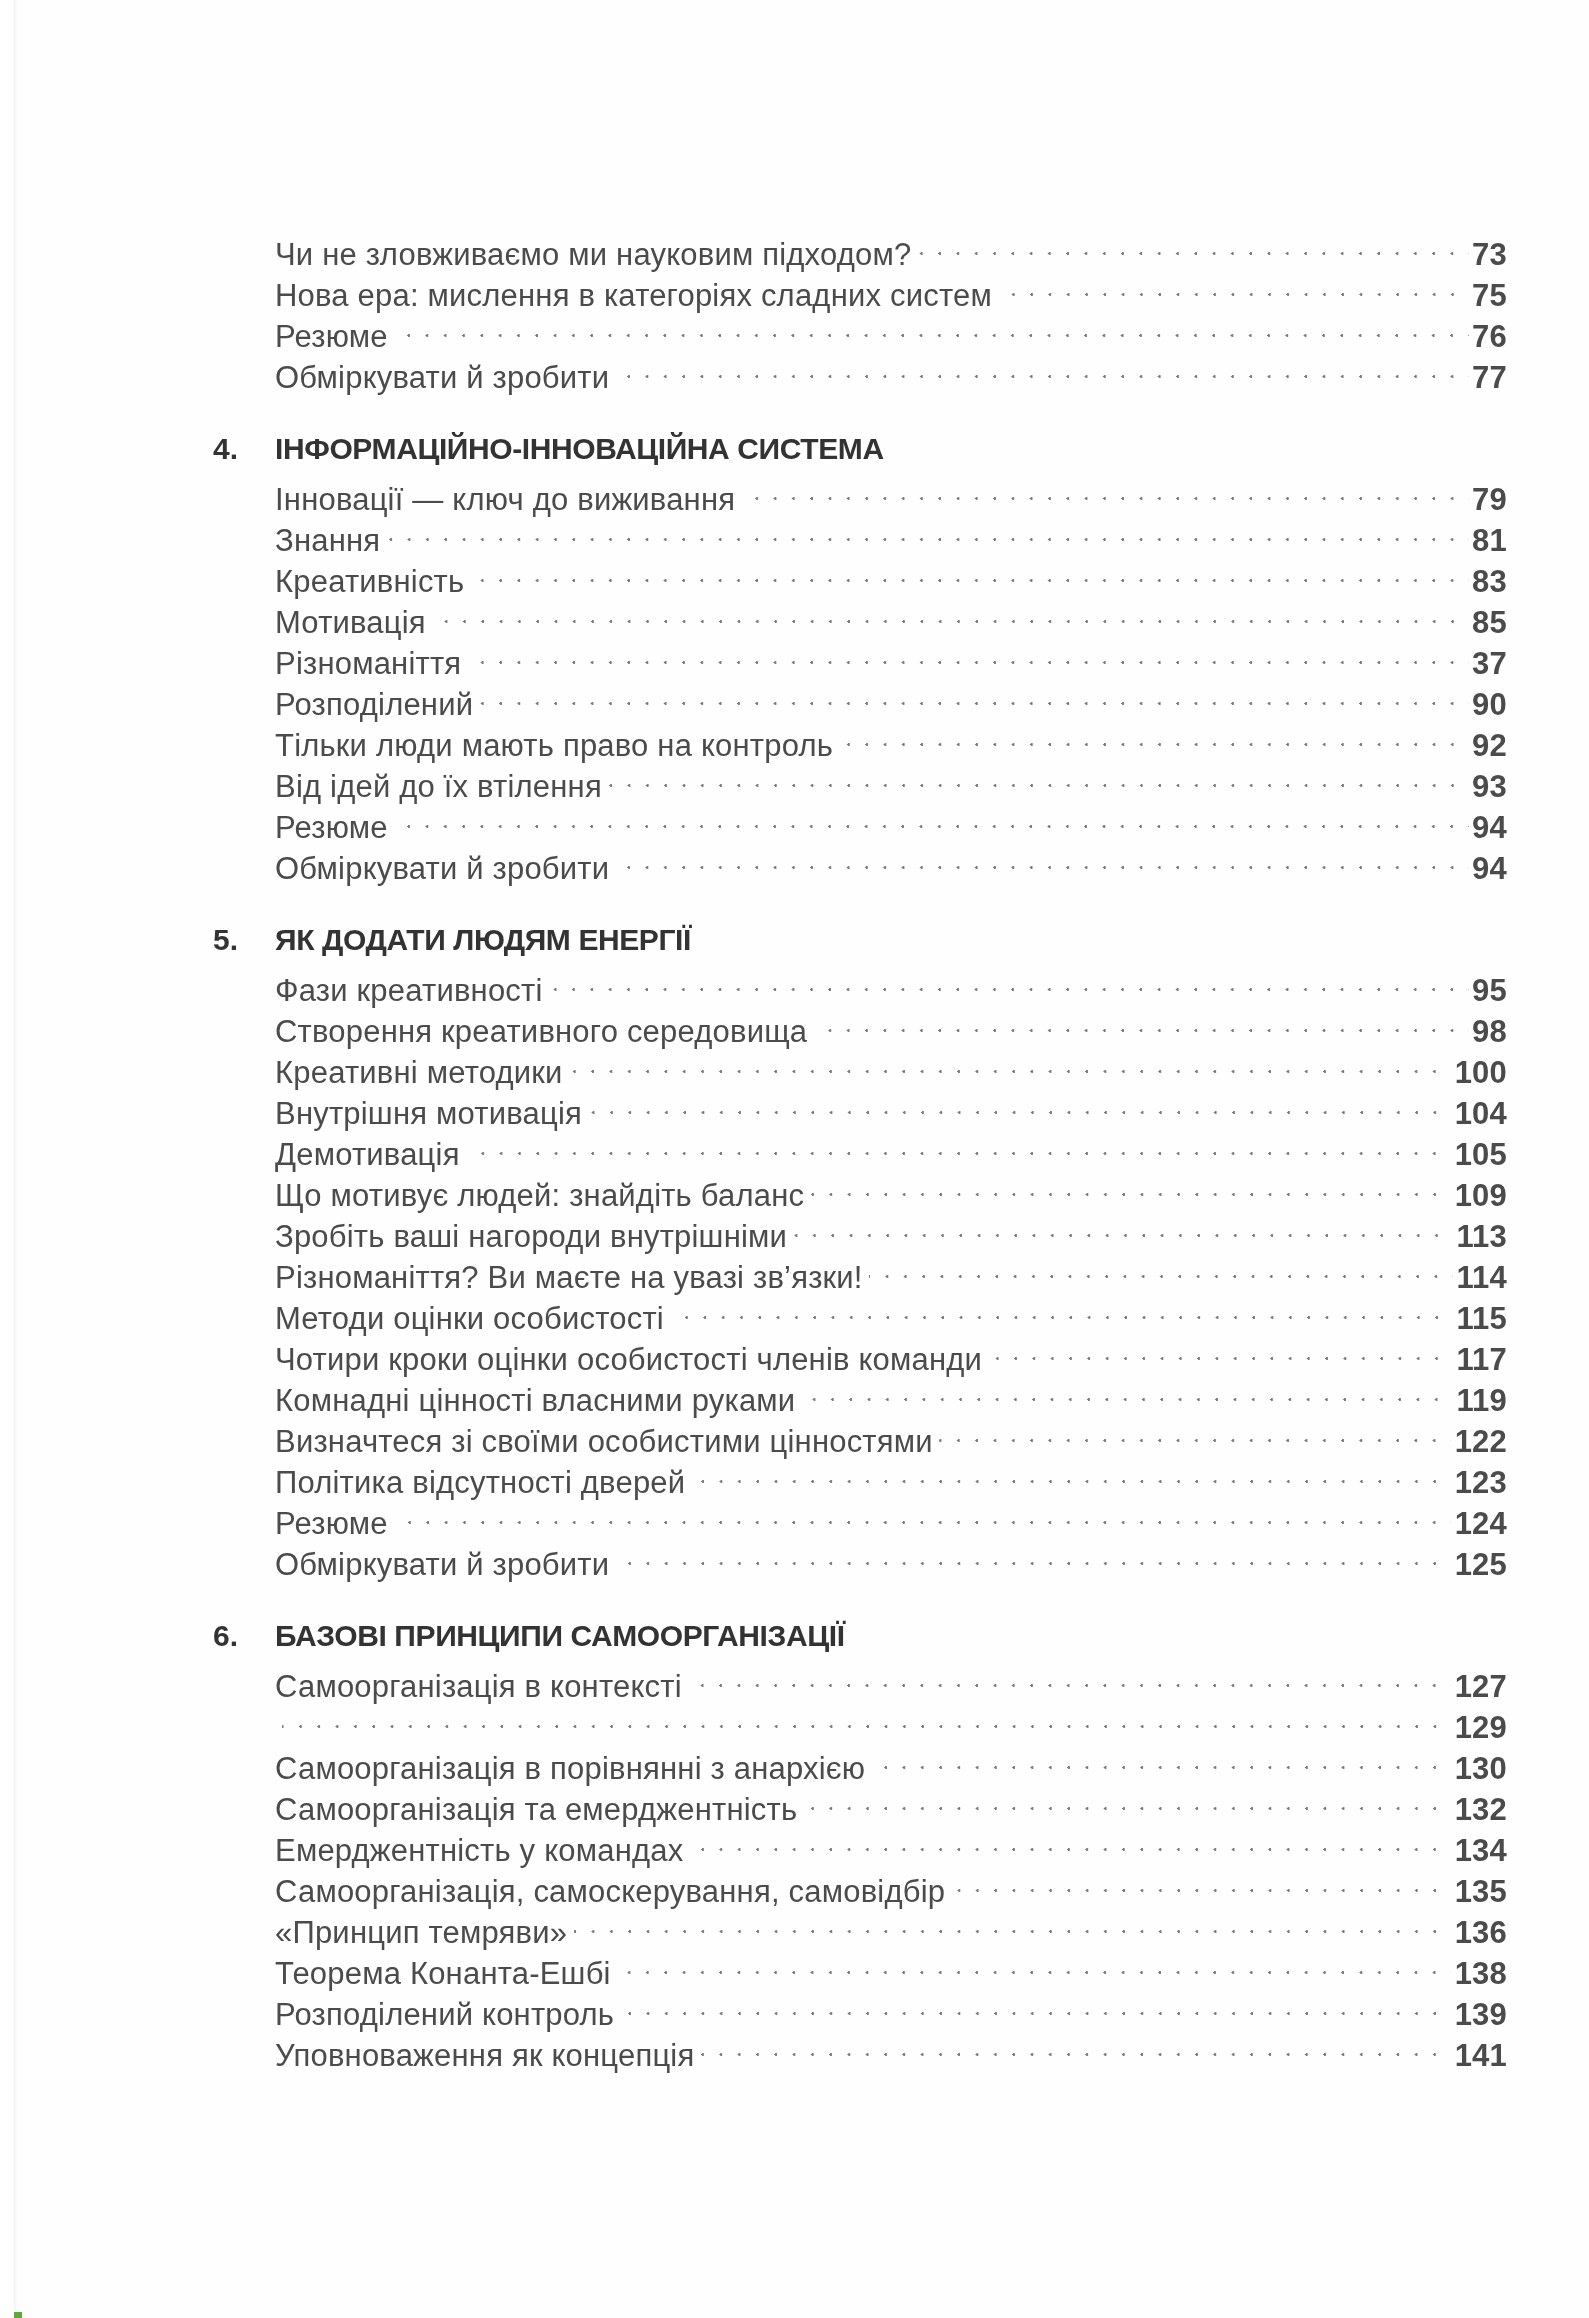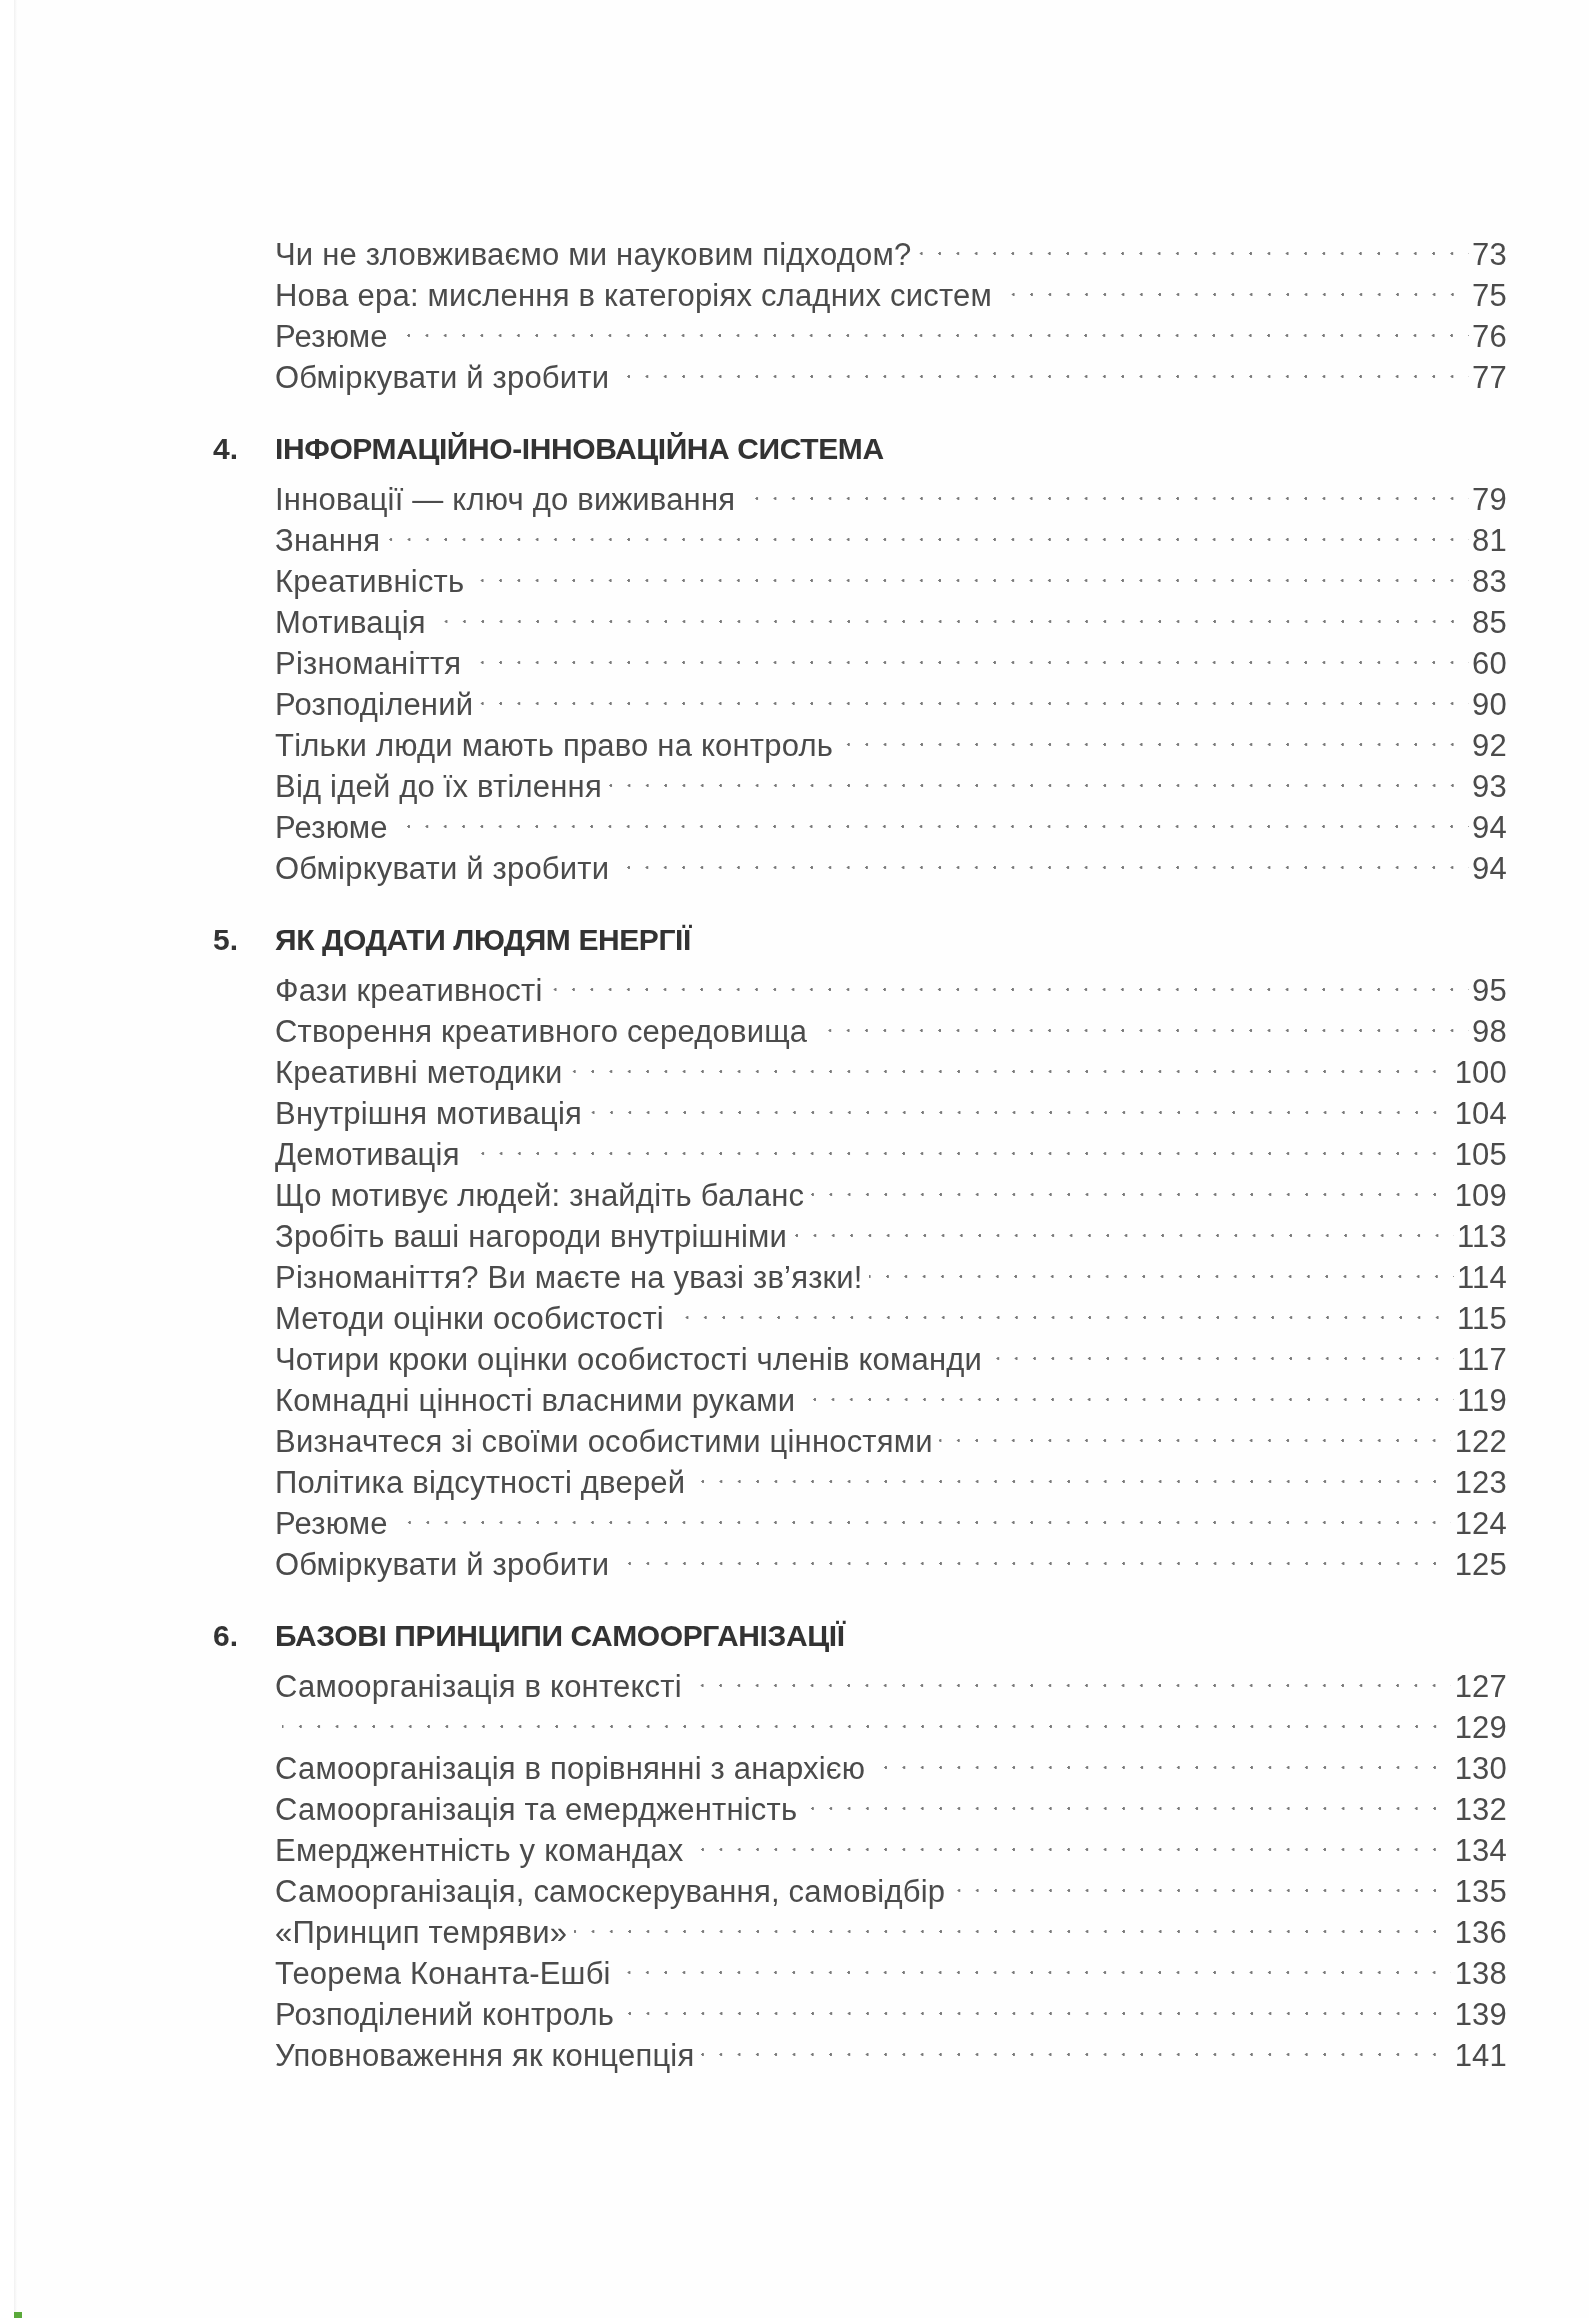--- a/index.html
+++ b/index.html
@@ -60,20 +60,21 @@
     height: 3.4px;
     background-image: radial-gradient(circle at 1.7px 1.7px, #7a7a7a 1.3px, transparent 1.6px);
     background-size: 18.3px 3.4px;
     background-repeat: repeat-x;
     background-position: right 0;
   }
   .entry .page-num {
     flex: 0 0 auto;
     text-align: left;
     min-width: 34px;
+    font-weight: bold;
   }
   .chapter {
     margin-top: 40px;
   }
   .chapter-heading {
     display: flex;
     align-items: baseline;
     height: 41px;
     line-height: 41px;
     font-size: 30px;
@@ -157,21 +158,21 @@
           <span class="page-num">83</span>
         </div>
       <div class="entry">
           <span class="title">Мотивація</span>
           <span class="leader"></span>
           <span class="page-num">85</span>
         </div>
       <div class="entry">
           <span class="title">Різноманіття</span>
           <span class="leader"></span>
-          <span class="page-num">60</span>
+          <span class="page-num">37</span>
         </div>
       <div class="entry">
           <span class="title">Розподілений</span>
           <span class="leader"></span>
           <span class="page-num">90</span>
         </div>
       <div class="entry">
           <span class="title">Тільки люди мають право на контроль</span>
           <span class="leader"></span>
           <span class="page-num">92</span>

